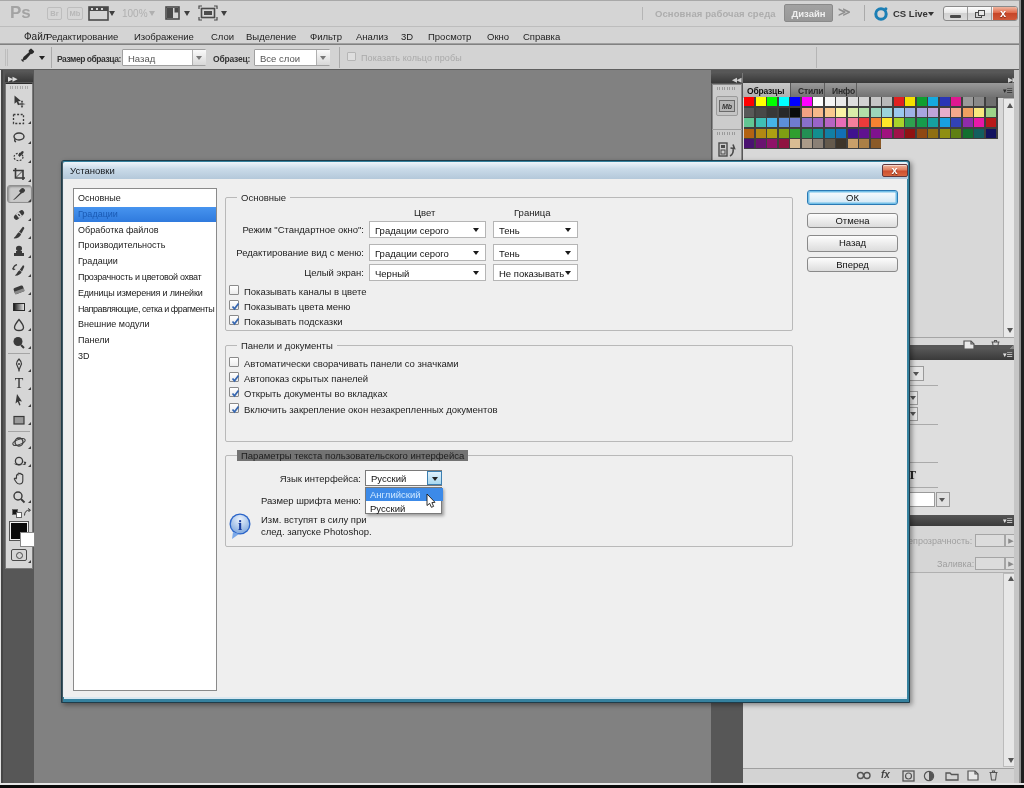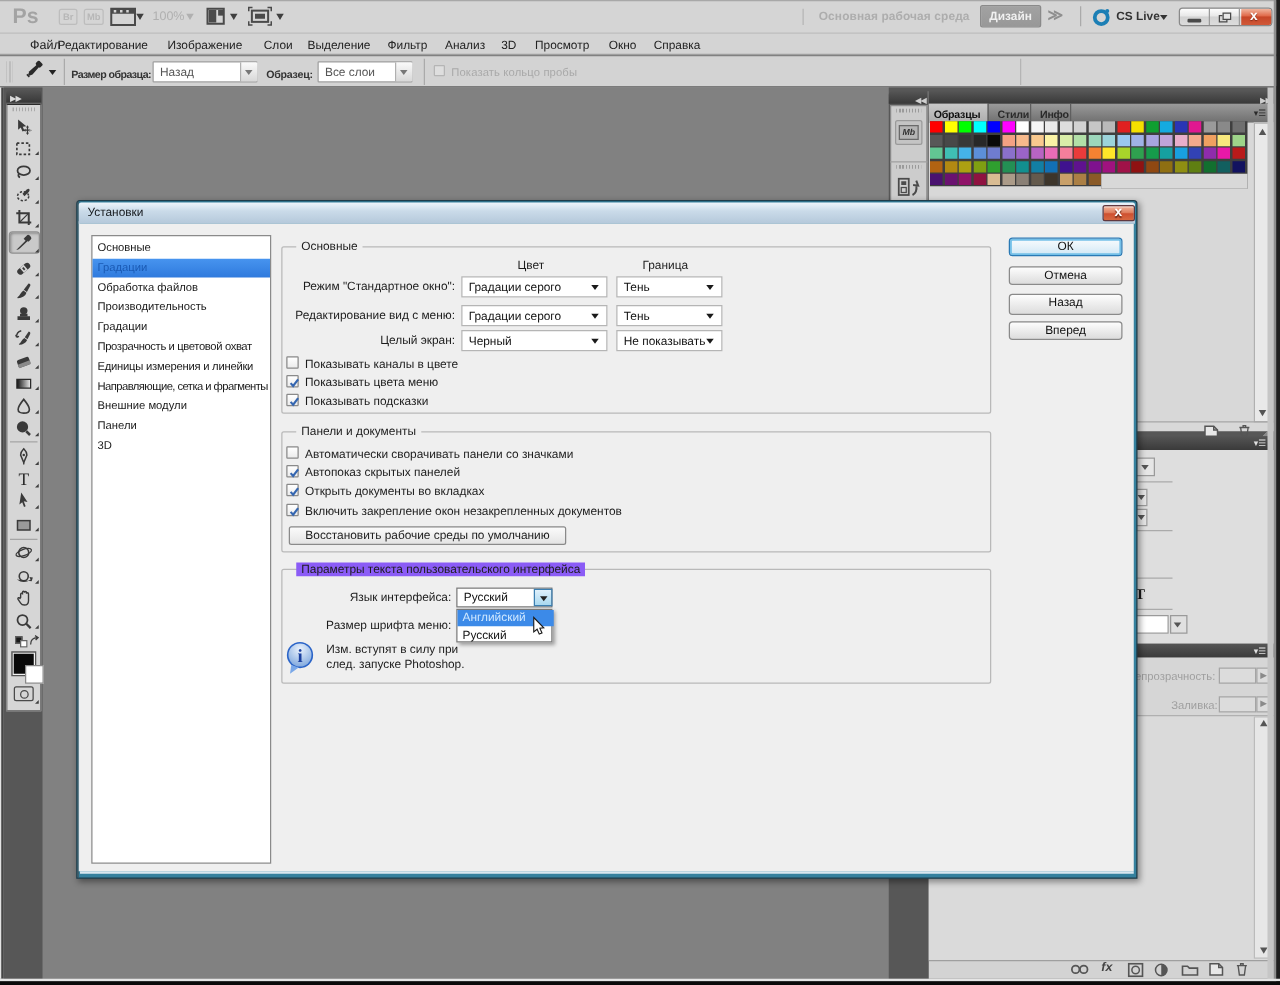--- a/index.html
+++ b/index.html
@@ -521,24 +521,23 @@
         <path d="M1.5 4.5 L3.5 6.8 L7.5 1.5" fill="none" stroke="#3566b0" stroke-width="1.7"></path>
       </svg>
     </div>
     <div class="abs" style="left:182px;top:227px;font-size:9.5px;color:#1c1c1c">Открыть документы во вкладках</div>
     <div class="abs" style="left:167px;top:242px;width:10px;height:10px;background:linear-gradient(#fff,#ececec);border:1px solid #8a8a8a;border-radius:1px">
       <svg style="left:0.5px;top:0.5px" width="9" height="9" viewBox="0 0 9 9">
         <path d="M1.5 4.5 L3.5 6.8 L7.5 1.5" fill="none" stroke="#3566b0" stroke-width="1.7"></path>
       </svg>
     </div>
     <div class="abs" style="left:182px;top:243px;font-size:9.5px;color:#1c1c1c">Включить закрепление окон незакрепленных документов</div>
- <div class="abs" style="left:169px;top:260px;width:222px;height:15px;background:linear-gradient(#fbfbfb,#e4e4e4);border:1px solid #8a8a8a;border-radius:2px;text-align:center;font-size:9.5px;color:#1c1c1c;line-height:14px">Восстановить рабочие среды по умолчанию</div>
 
  <div class="abs" style="left:163px;top:294px;width:568px;height:92px;border:1px solid #b9b9b9;border-radius:2px"></div>
- <div class="abs" style="left:175px;top:289px;background:#8b5cf6;padding:0 4px;font-size:9.5px;color:#1c1c1c">Параметры текста пользовательского интерфейса</div>
+ <div class="abs" style="left:175px;top:289px;background:#737373;padding:0 4px;font-size:9.5px;color:#1c1c1c">Параметры текста пользовательского интерфейса</div>
  <div class="abs" style="left:199px;top:312px;width:100px;text-align:right;font-size:9.5px;color:#1c1c1c">Язык интерфейса:</div>
  <div class="abs" style="left:303px;top:309px;width:77px;height:16px;background:#fff;border:1px solid #7a7a7a">
    <div class="abs" style="left:5px;top:2px;font-size:9.5px;color:#111">Русский</div>
    <div class="abs" style="left:61px;top:0px;width:15px;height:14px;background:linear-gradient(#dff0fb,#a8d8f0);border:1px solid #3c7fb1;box-sizing:border-box">
      <div class="abs" style="left:4px;top:5px;width:0;height:0;border-left:3.5px solid transparent;border-right:3.5px solid transparent;border-top:4.5px solid #222"></div>
    </div>
  </div>
  <div class="abs" style="left:180px;top:334px;width:119px;text-align:right;font-size:9.5px;color:#1c1c1c">Размер шрифта меню:</div>
  <div class="abs" style="left:303px;top:326px;width:77px;height:27px;background:#fff;border:1px solid #7a7a7a;box-shadow:2px 2px 3px rgba(0,0,0,0.35)">
    <div class="abs" style="left:0;top:0;width:77px;height:13px;background:#3c8ae8;color:#cfe8ff;font-size:9.5px;padding:1px 0 0 4px;box-sizing:border-box">Английский</div>

